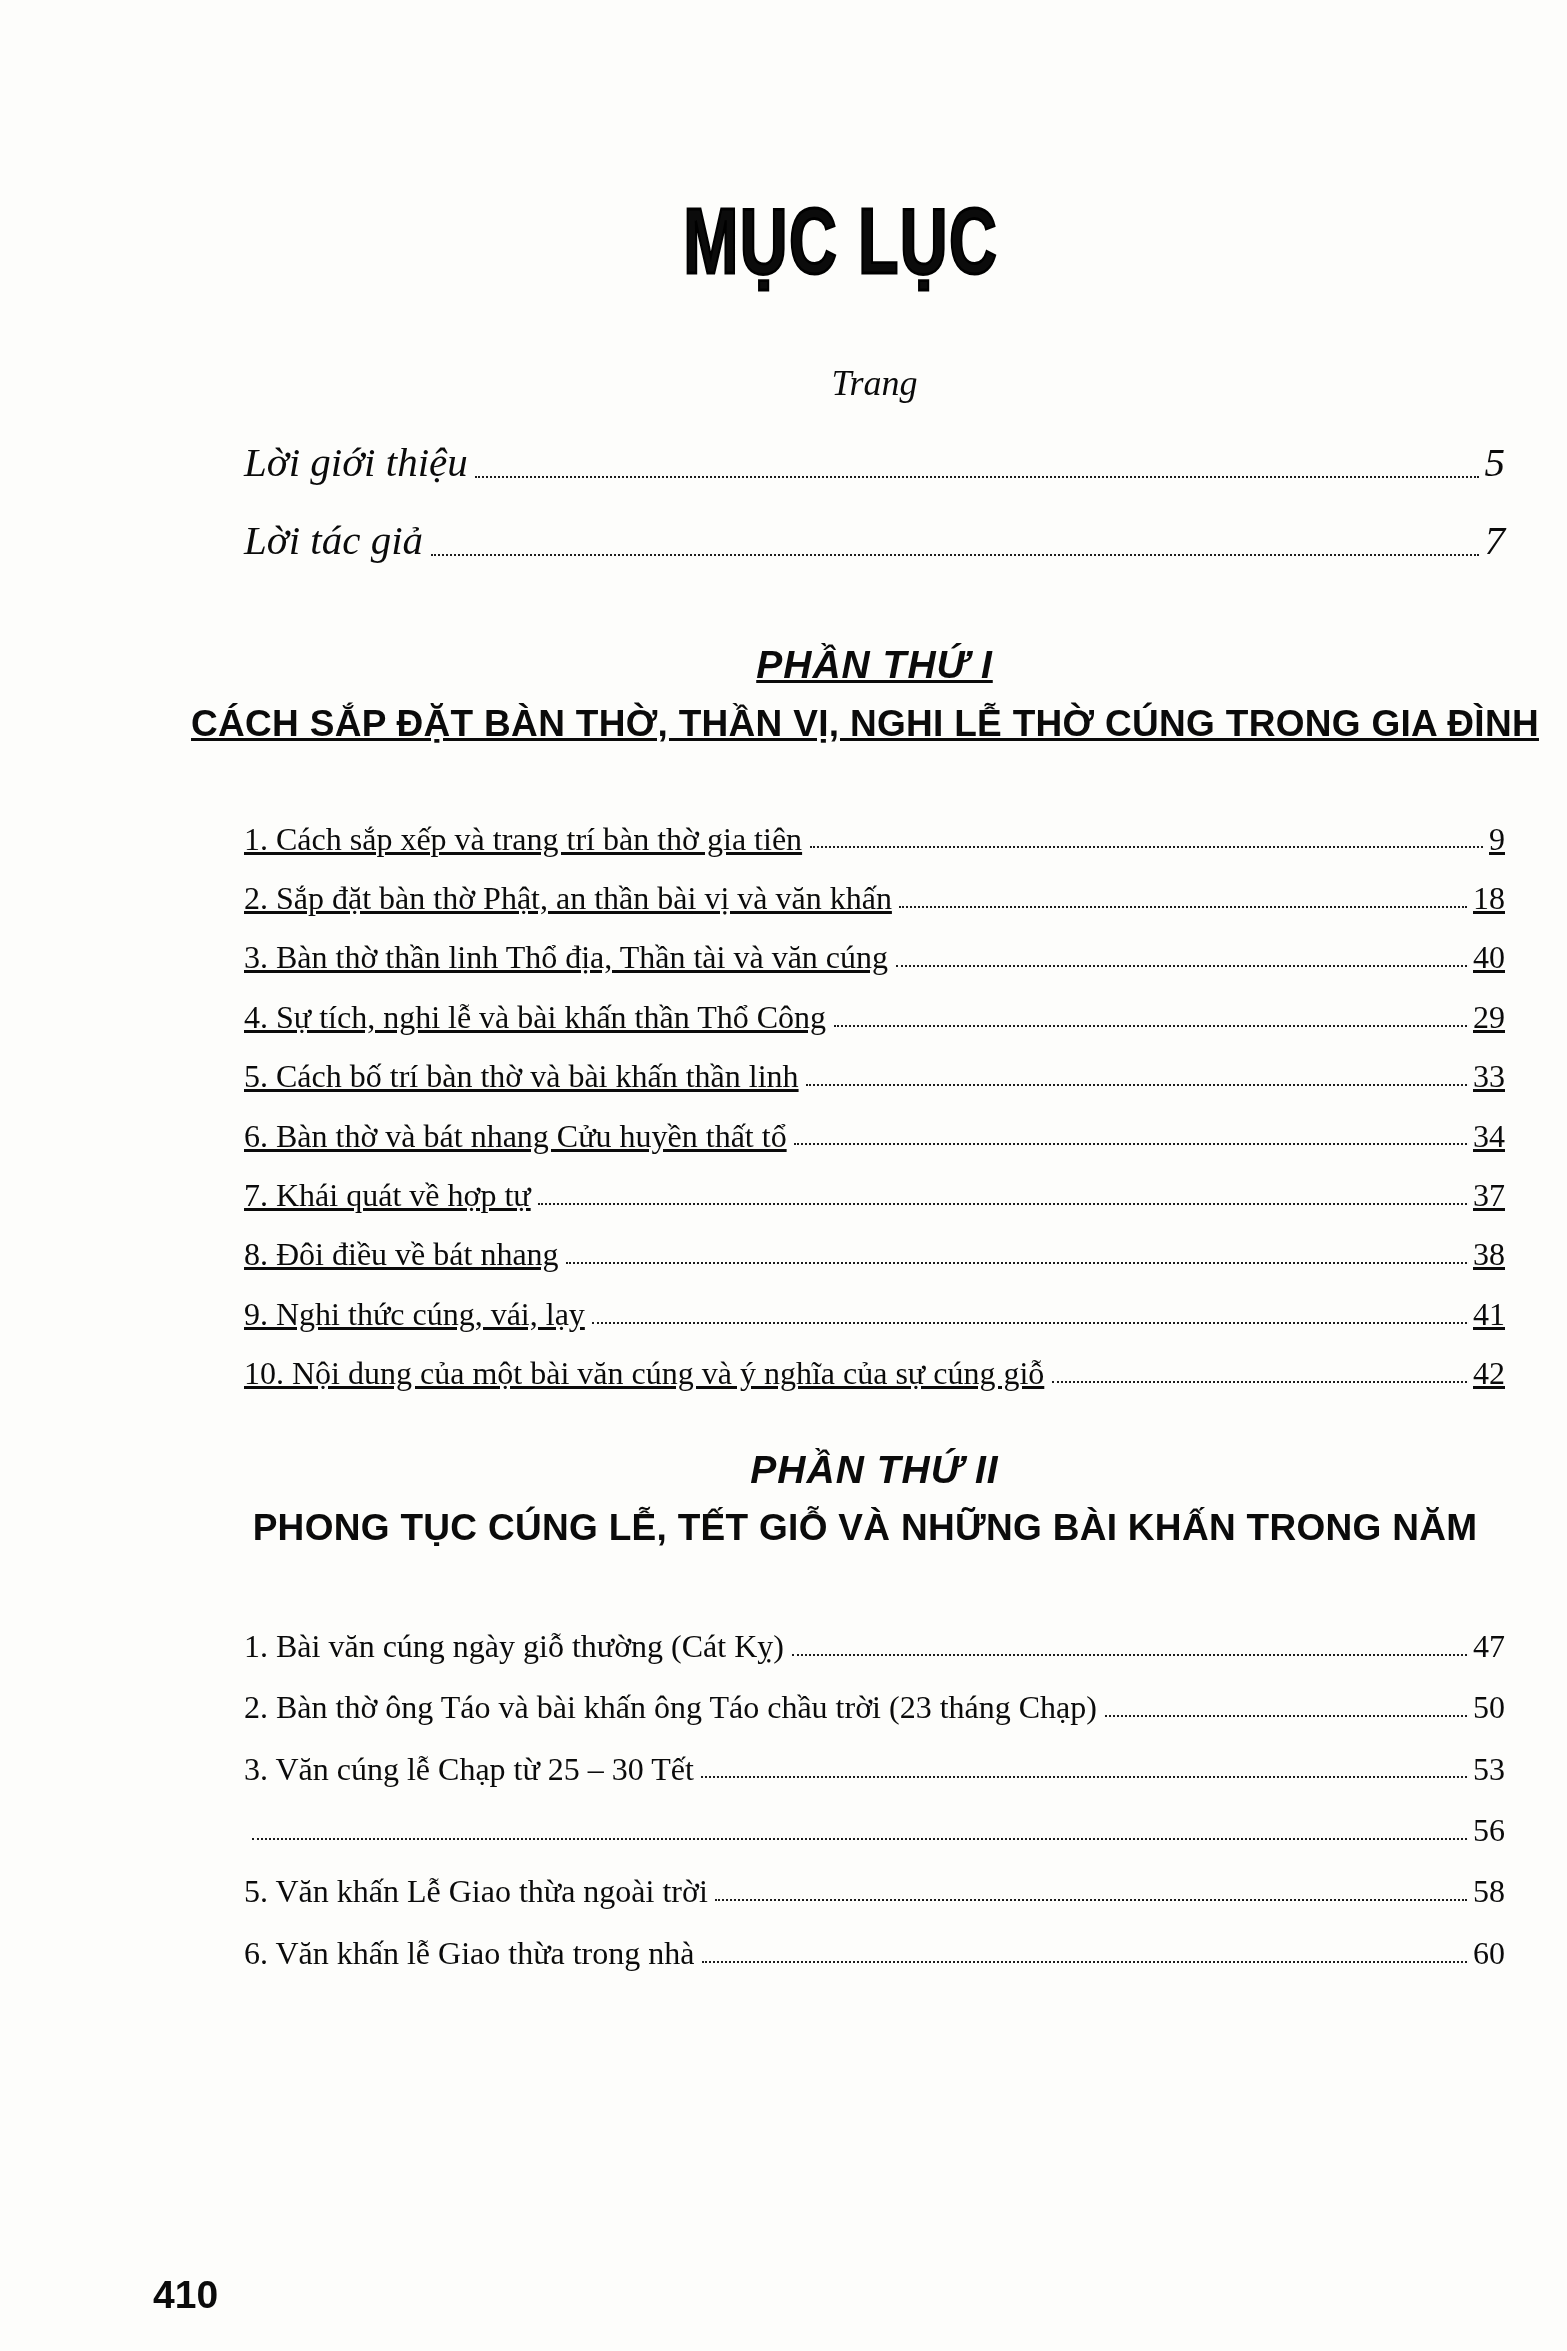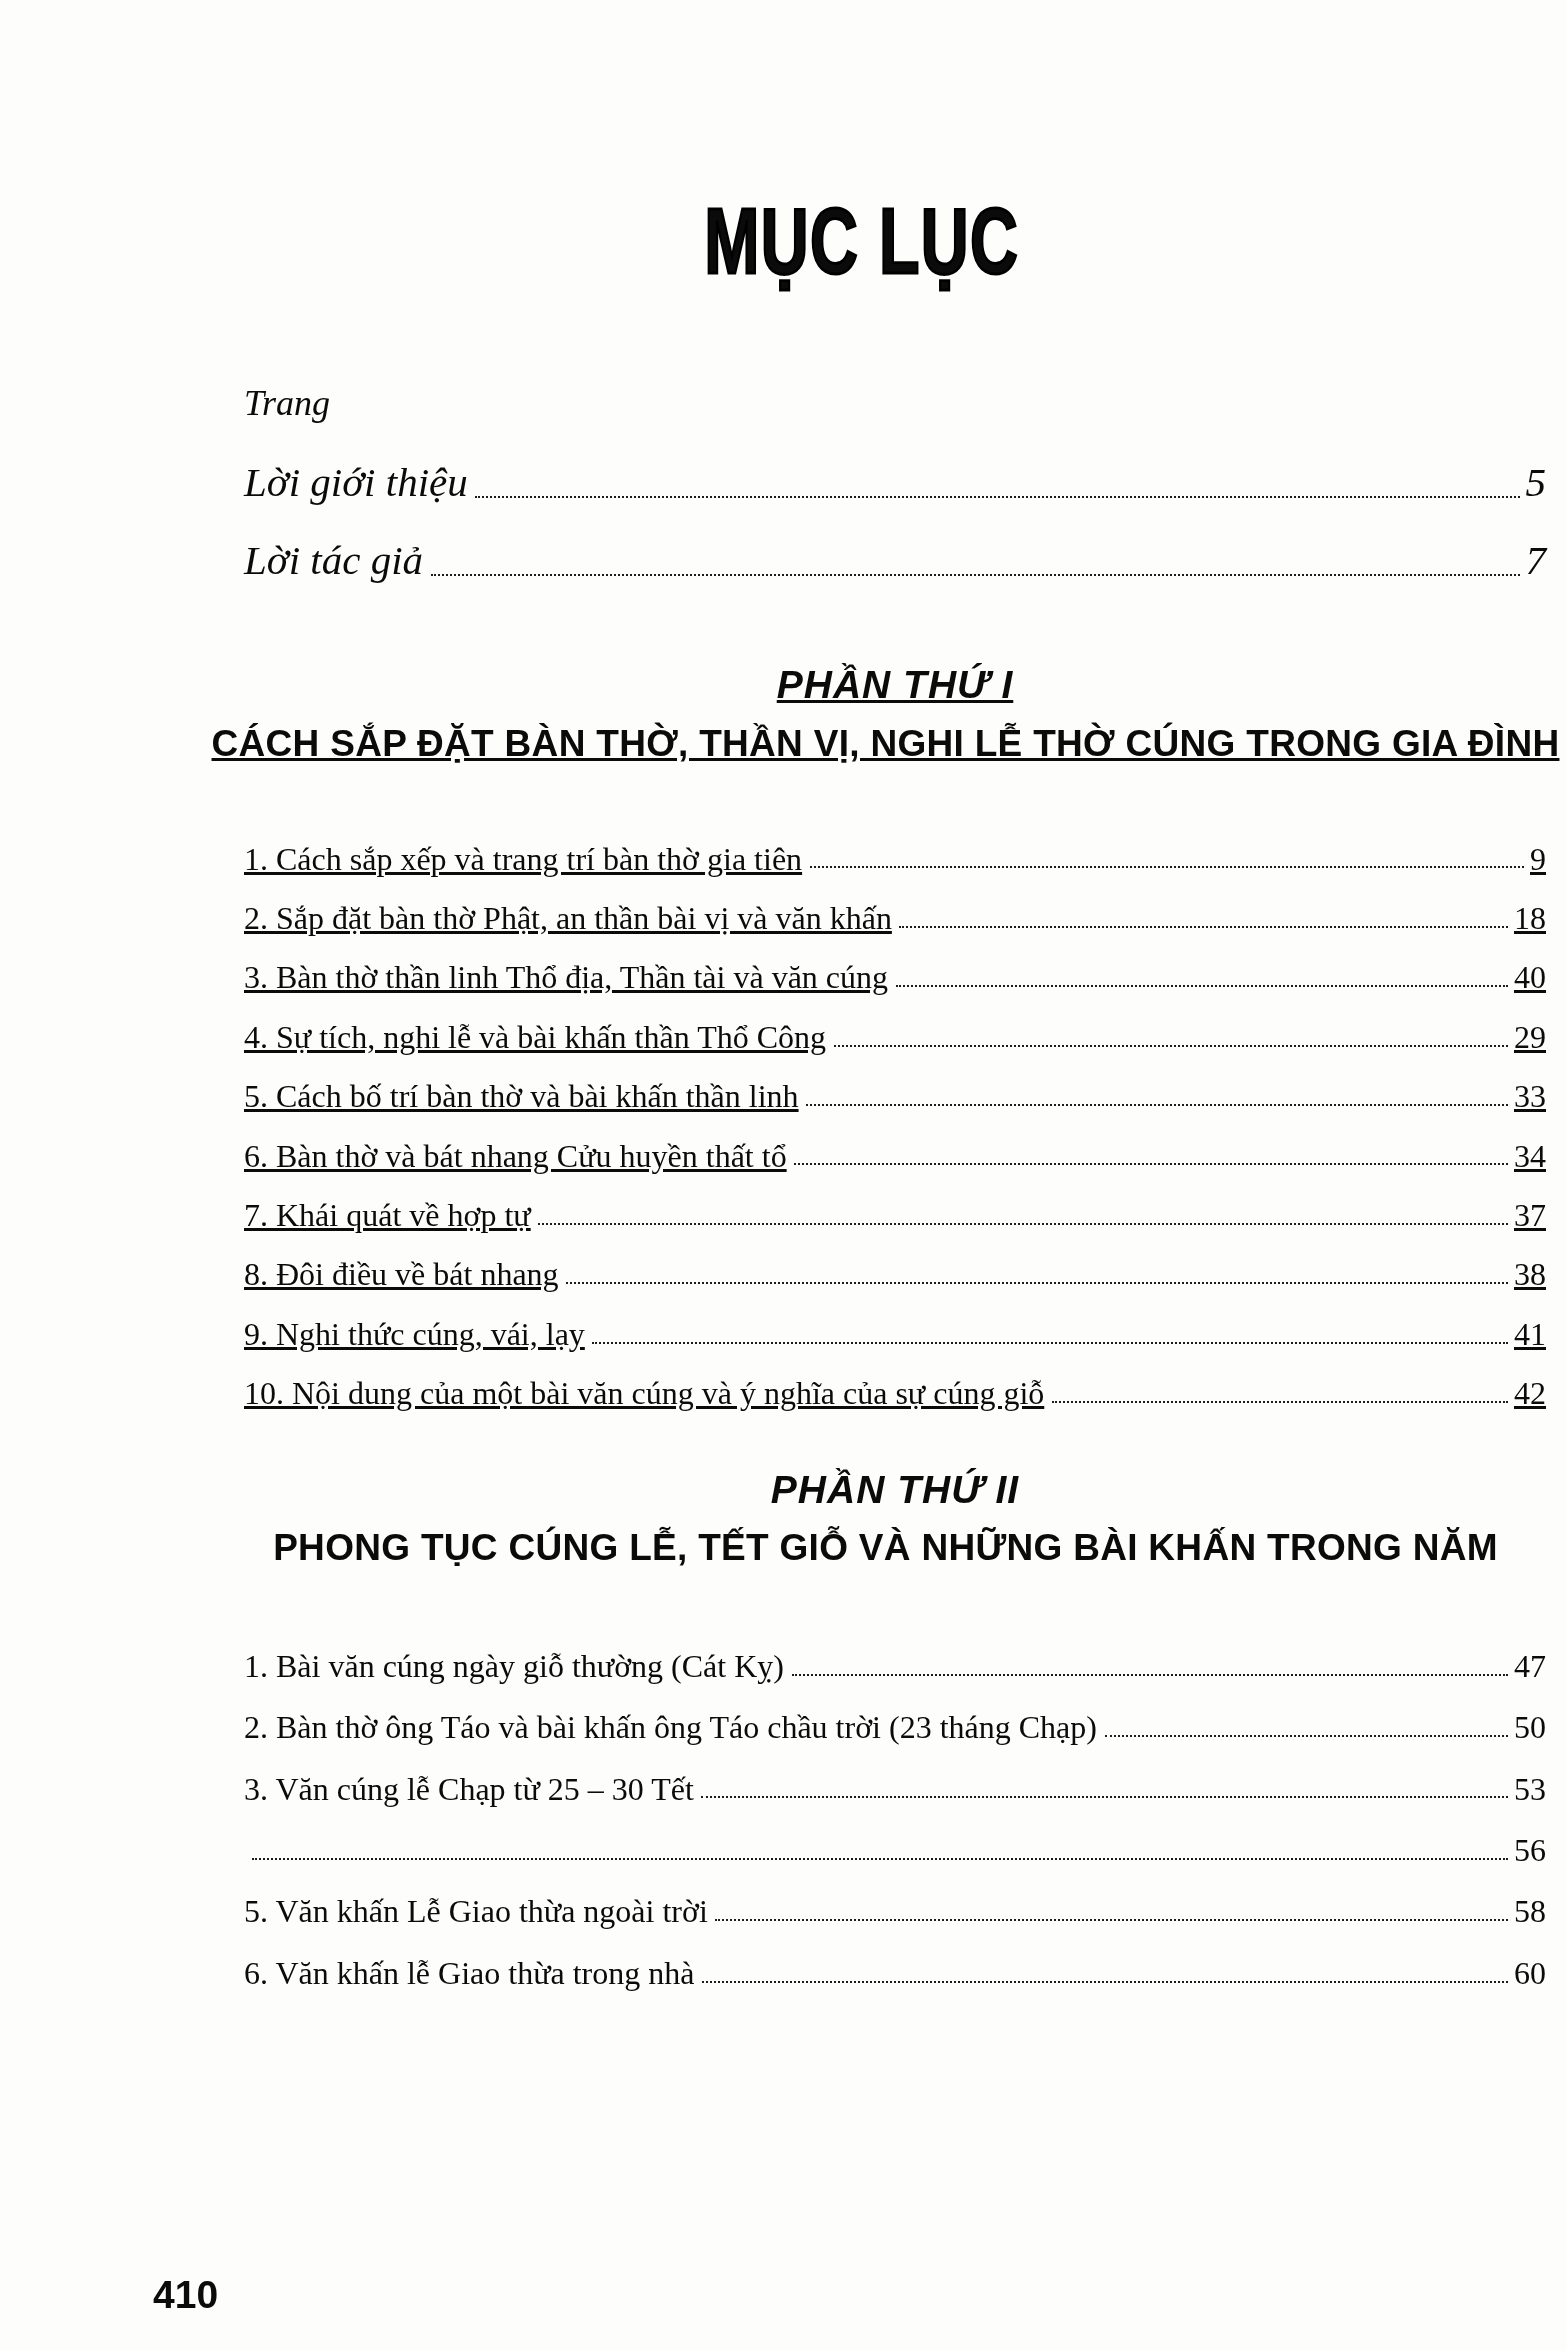--- a/index.html
+++ b/index.html
@@ -8,45 +8,45 @@
     width: 1568px;
     height: 2351px;
     background: #fdfdfb;
     color: #0b0b0b;
     font-family: "Liberation Serif", serif;
   }
   .page {
     position: relative;
     width: 1568px;
     height: 2351px;
-    padding: 0 22px 0 244px;
+    padding: 0 63px 0 244px;
     overflow: hidden;
   }
   .title-wrap {
     text-align: center;
     padding-top: 189px;
     margin-left: -67px; 
   }
   .book-title {
     display: inline-block;
     margin: 0;
     font-family: "Liberation Sans", sans-serif;
     font-weight: 900;
     font-size: 92px;
     letter-spacing: 1.9px;
     -webkit-text-stroke: 2.9px #000;
     transform: scaleX(0.72);
     transform-origin: center;
     white-space: nowrap;
   }
   .trang {
-    text-align: left;
+    text-align: center;
     font-style: italic;
     font-size: 36px;
-    margin-top: 88px;
+    margin-top: 68px;
   }
   .front {
     margin-top: 34px;
   }
   .row {
     display: flex;
     align-items: baseline;
     font-size: 32px;
     line-height: 1.2;
     margin-bottom: 21px;

